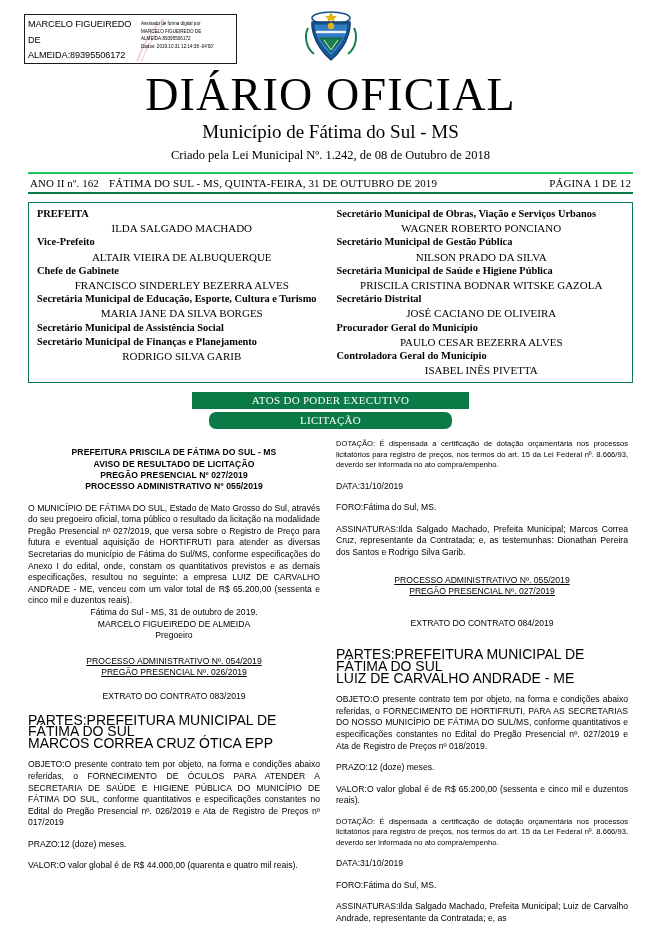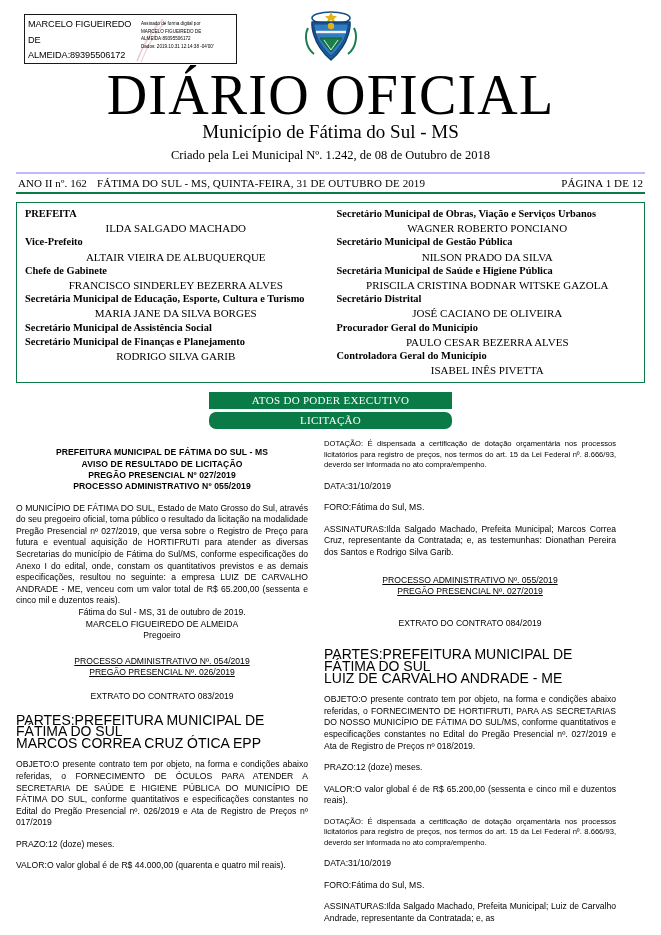--- a/index.html
+++ b/index.html
@@ -13,21 +13,21 @@
     overflow: hidden;
     font-family: "Liberation Sans", sans-serif;
     color: #000000;
     position: relative;
   }
   .page {
     position: relative;
     width: 661px;
     height: 935px;
     box-sizing: border-box;
-    padding: 0 16px;
+    padding: 0 28px;
   }
 
   
   .sig-stamp {
     position: absolute;
     left: 24px;
     top: 14px;
     width: 213px;
     height: 50px;
     border: 1px solid #1a1a1a;
@@ -69,41 +69,41 @@
   .crest-wrap {
     text-align: center;
     padding-top: 8px;
     height: 62px;
   }
   .masthead {
     text-align: center;
     font-family: "Liberation Serif", serif;
   }
   .title-main {
-    font-size: 56px;
+    font-size: 46px;
     line-height: 50px;
     letter-spacing: 1.2px;
     font-weight: normal;
     font-family: "Liberation Serif", serif;
   }
   .title-sub {
     font-size: 19px;
     line-height: 24px;
     font-family: "Liberation Serif", serif;
   }
   .title-law {
     font-size: 12.5px;
     line-height: 22px;
     font-family: "Liberation Serif", serif;
   }
 
   
   .edition-bar {
     margin-top: 6px;
-    border-top: 2px solid #c4b5fd;
+    border-top: 2px solid #22c55e;
     border-bottom: 2px solid #0a7a46;
     padding: 3px 2px 3px 2px;
     display: flex;
     align-items: baseline;
     font-family: "Liberation Serif", serif;
     font-size: 11px;
     letter-spacing: 0.1px;
   }
   .edition-ano { padding-right: 10px; white-space: nowrap; }
   .edition-mid { flex: 1; white-space: nowrap; }
@@ -140,21 +140,21 @@
     background: #0a7a46;
     color: #ffffff;
     text-align: center;
     font-family: "Liberation Serif", serif;
     font-size: 11px;
     line-height: 14px;
     letter-spacing: 0.3px;
     margin: 0 auto;
     padding: 1px 0 2px 0;
   }
-  .banner-exec { width: 243px; margin-top: 9px; }
+  .banner-exec { width: 277px; margin-top: 9px; }
   .banner-lic  { width: 243px; margin-top: 3px; border-radius: 7px; }
 
   
   .columns {
     display: flex;
     margin-top: 10px;
     gap: 16px;
   }
   .col {
     width: 292px;
@@ -284,21 +284,21 @@
     </div>
   </div>
 
   <div class="banner banner-exec">ATOS DO PODER EXECUTIVO</div>
   <div class="banner banner-lic">LICITAÇÃO</div>
 
   <div class="columns">
 
     <div class="col col-left">
       <div class="sp-8"></div>
-      <div class="hd-center">PREFEITURA MUNICIPAL DE FÁTIMA DO SUL - MS</div>
+      <div class="hd-center">PREFEITURA PRISCILA DE FÁTIMA DO SUL - MS</div>
       <div class="hd-center">AVISO DE RESULTADO DE LICITAÇÃO</div>
       <div class="hd-center">PREGÃO PRESENCIAL Nº 027/2019</div>
       <div class="hd-center">PROCESSO ADMINISTRATIVO Nº  055/2019</div>
 
       <div class="p-just">O MUNICÍPIO DE FÁTIMA DO SUL, Estado de Mato Grosso do Sul, através do seu pregoeiro oficial, toma público o resultado da licitação na modalidade Pregão Presencial nº 027/2019, que versa sobre o Registro de Preço para futura e eventual aquisição de HORTIFRUTI para atender as diversas Secretarias do município de Fátima do Sul/MS, conforme especificações do Anexo I do edital, onde, constam os quantitativos previstos e as demais especificações, resultou no seguinte: a empresa LUIZ DE CARVALHO ANDRADE - ME, venceu com um valor total de R$ 65.200,00 (sessenta e cinco mil e duzentos reais).</div>
       <div class="p-right">Fátima do Sul - MS, 31 de outubro de 2019.</div>
       <div class="p-right">MARCELO FIGUEIREDO DE ALMEIDA</div>
       <div class="p-right">Pregoeiro</div>
 
       <div class="sp-14"></div>

